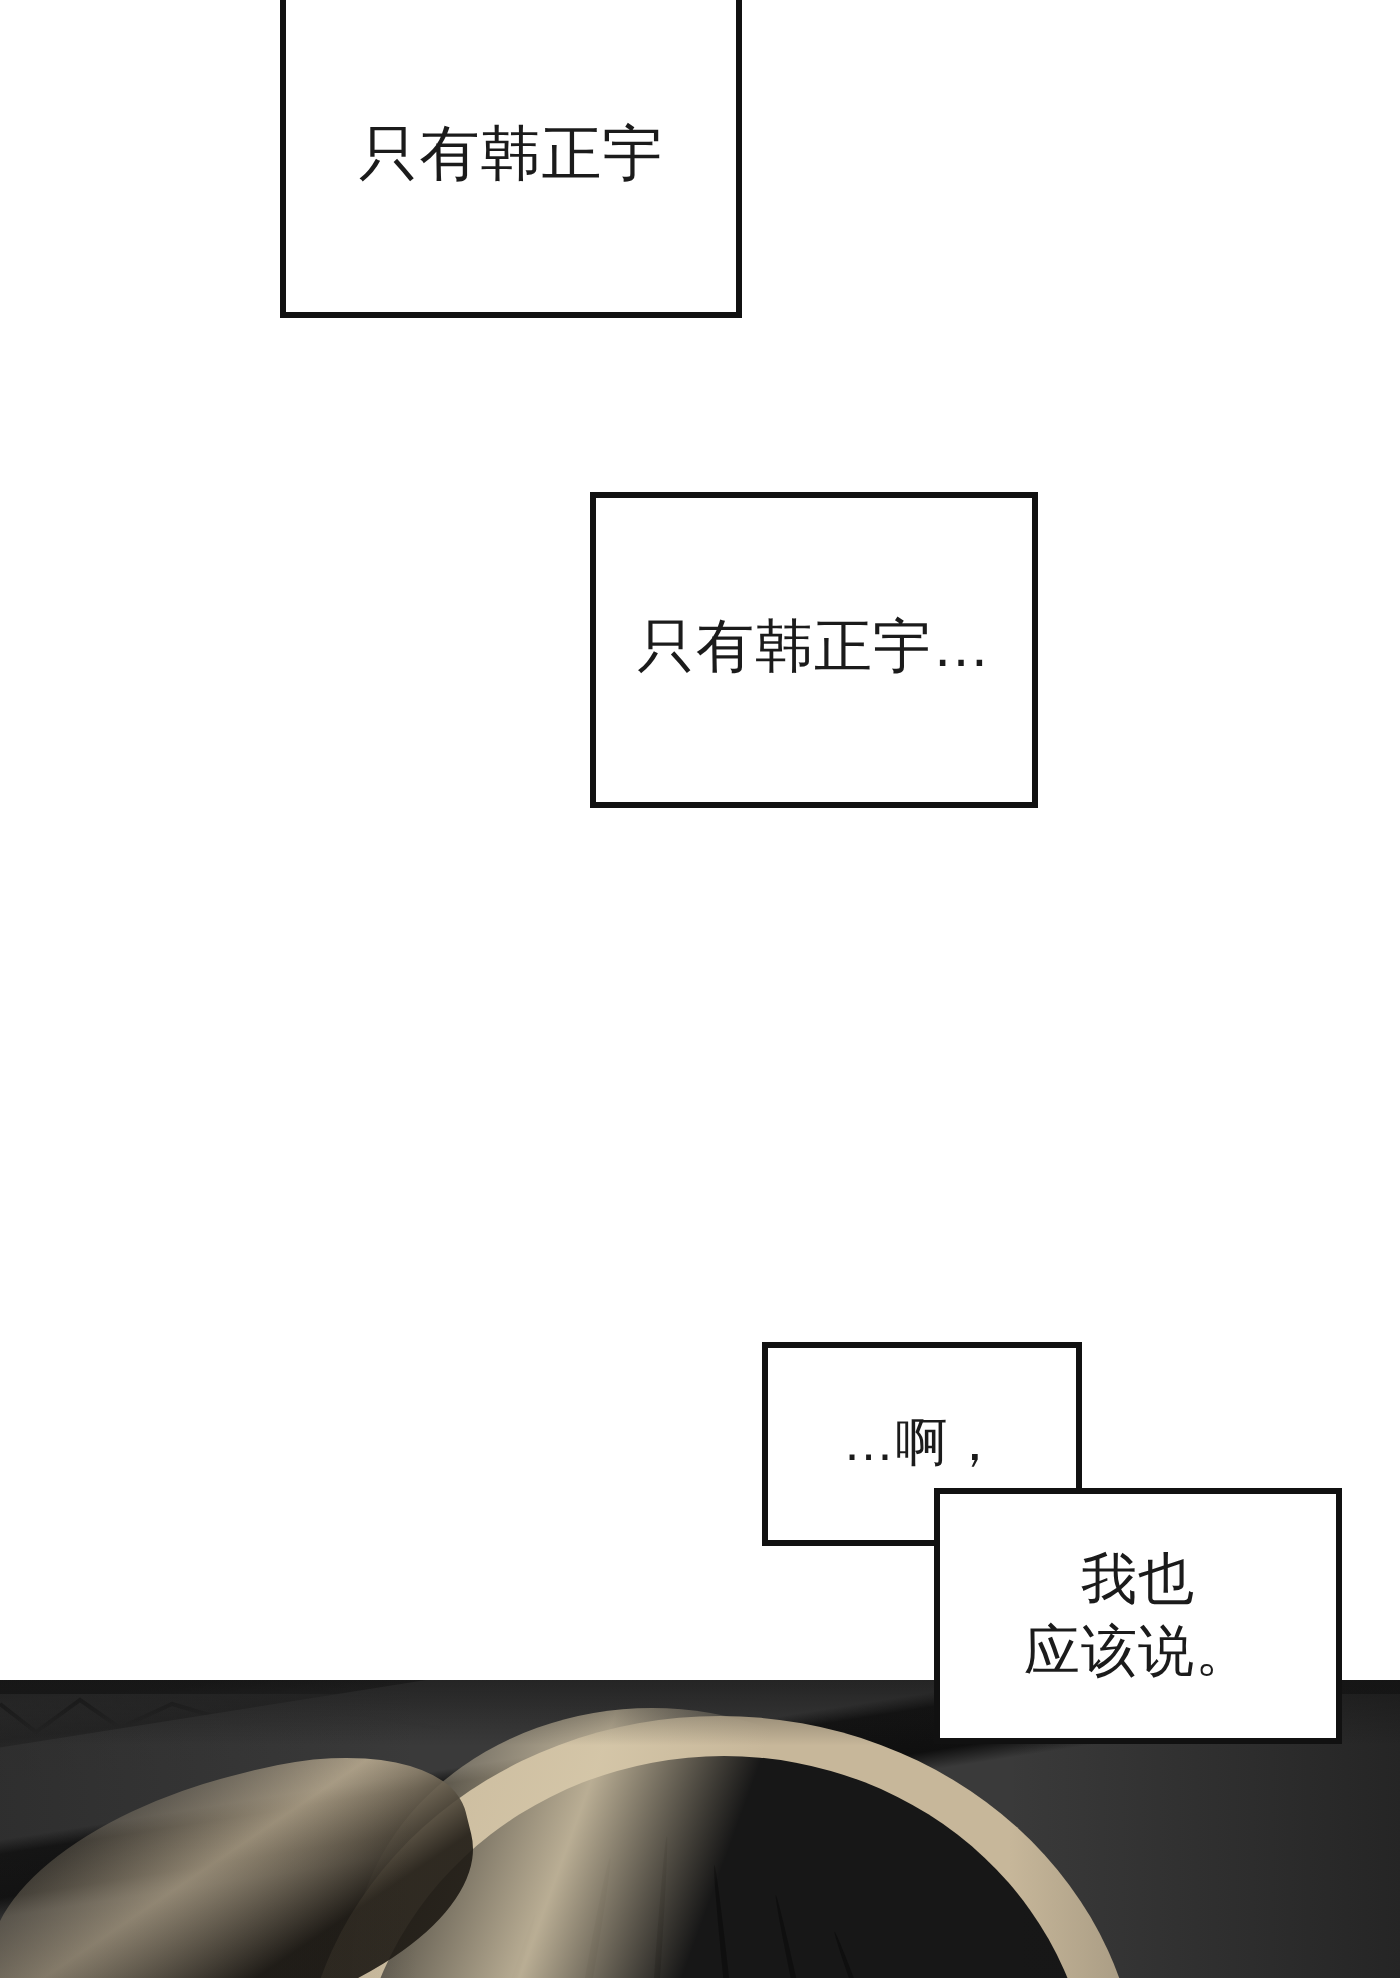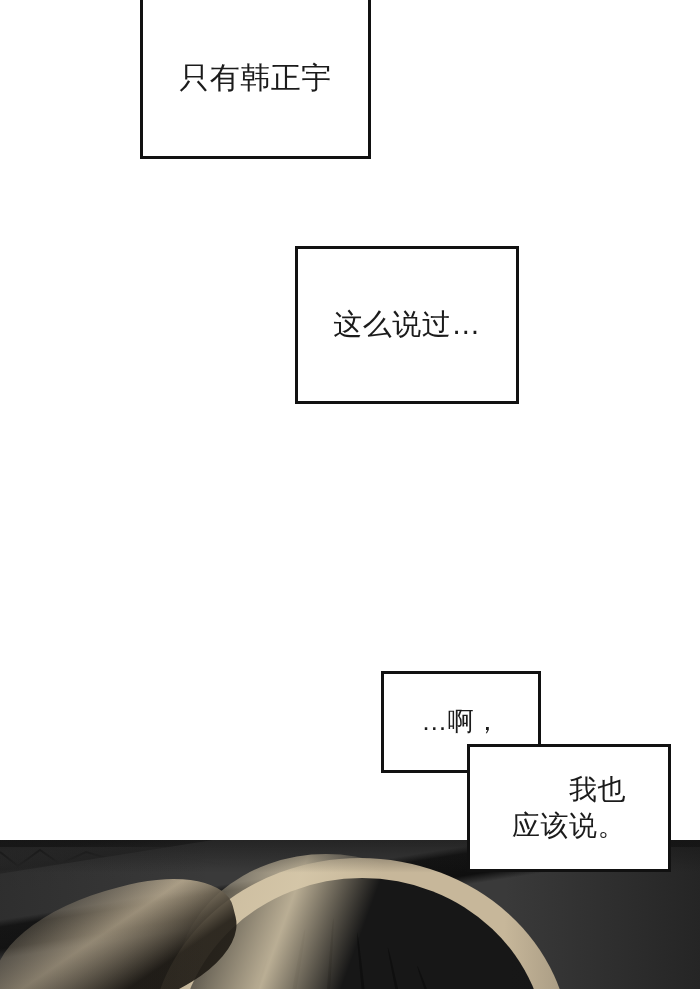--- a/index.html
+++ b/index.html
@@ -123,21 +123,21 @@
     position: absolute;
     background: #ffffff;
     border: 3px solid #111111;
     box-sizing: border-box;
     display: flex;
     align-items: center;
     justify-content: center;
   }
   .bubble .txt {
     color: #1b1b1b;
-    text-align: right;
+    text-align: center;
     line-height: 1.28;
     white-space: pre-line;
     letter-spacing: 0.5px;
   }
 
   #bubble-1 { left: 140px; top: -3px;  width: 231px; height: 162px; }
   #bubble-1 .txt { font-size: 30px; }
 
   #bubble-2 { left: 295px; top: 246px; width: 224px; height: 158px; }
   #bubble-2 .txt { font-size: 29px; }
@@ -177,21 +177,21 @@
     <div class="hair-shine"></div>
     <div class="hair-left-lock"></div>
     <div class="art-vignette"></div>
   </div>
 
   <div class="bubble" id="bubble-1" style="left: 140px; top: -3px; width: 231px; height: 162px; border-color: rgb(17, 17, 17); background: rgb(255, 255, 255);">
     <div class="txt">只有韩正宇</div>
   </div>
 
   <div class="bubble" id="bubble-2" style="left: 295px; top: 246px; width: 224px; height: 158px; border-color: rgb(17, 17, 17); background: rgb(255, 255, 255);">
-    <div class="txt">这么说过…</div>
+    <div class="txt">只有韩正宇…</div>
   </div>
 
   <div class="bubble" id="bubble-3" style="left: 381px; top: 671px; width: 160px; height: 102px; border-color: rgb(17, 17, 17); background: rgb(255, 255, 255);">
     <div class="txt">…啊，</div>
   </div>
 
   <div class="bubble" id="bubble-4" style="left: 467px; top: 744px; width: 204px; height: 128px; border-color: rgb(17, 17, 17); background: rgb(255, 255, 255);">
     <div class="txt">我也
 应该说。</div>
   </div>

